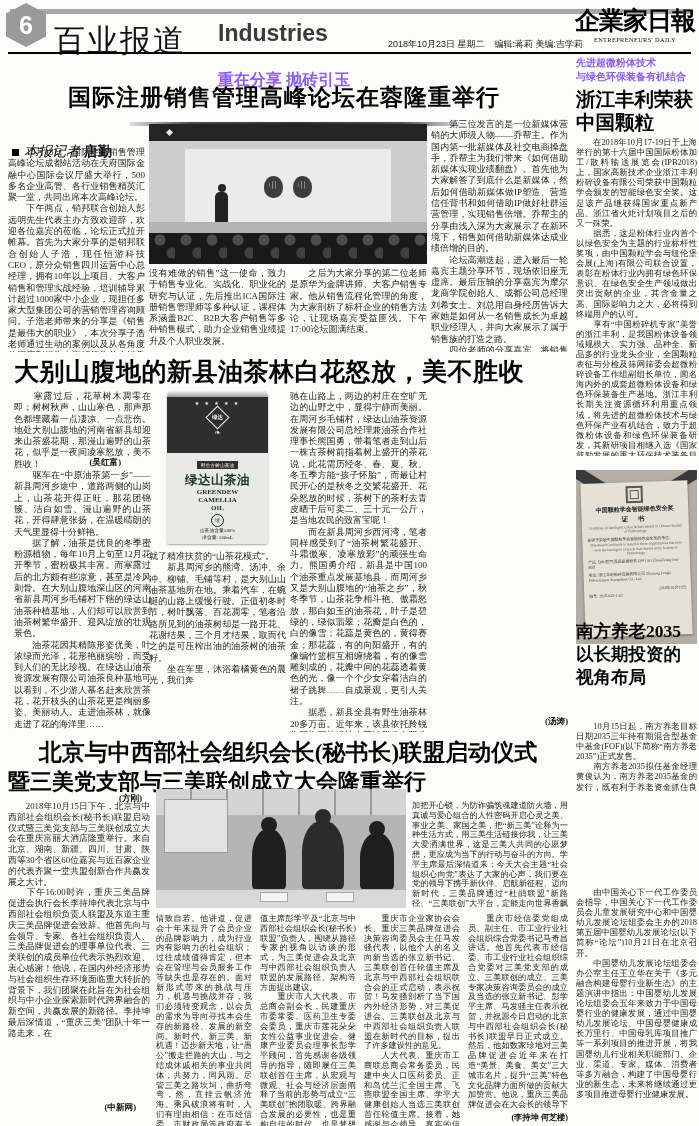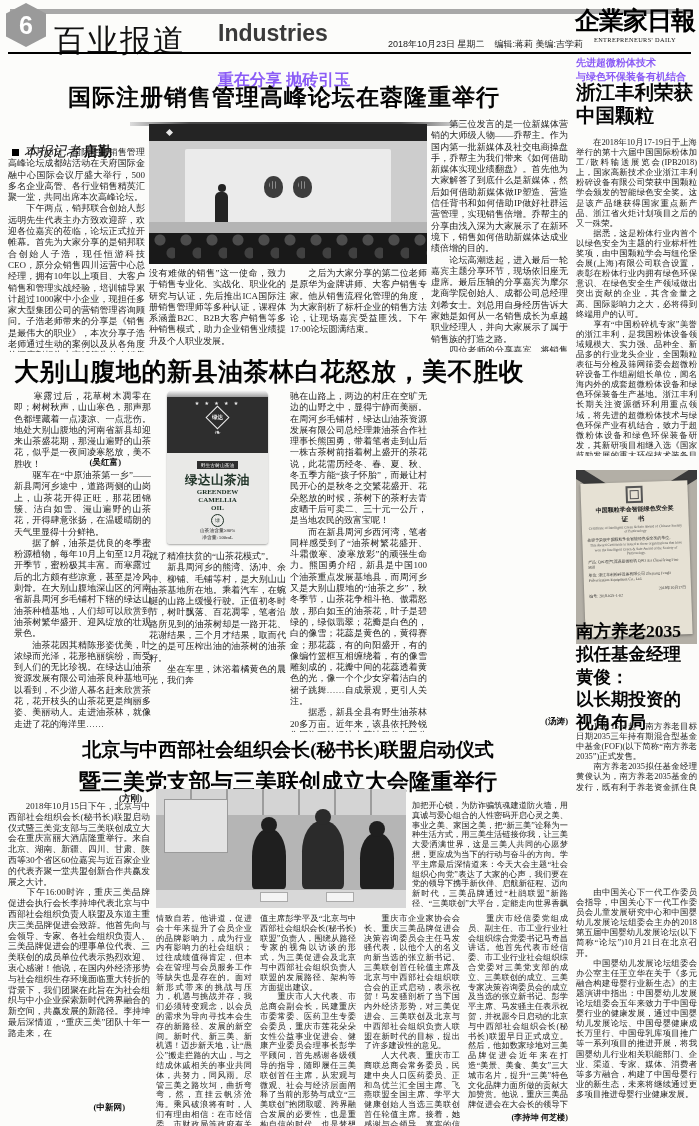--- a/index.html
+++ b/index.html
@@ -83,22 +83,22 @@
   .can-leaf{font-size:8px;color:#dcdcdc;margin-top:2px;}
   .can-label{text-align:center;background:#e9e9e7;height:91px;}
   .can-band{display:inline-block;background:#2e2e2e;color:#f1f1f1;font-size:4.8px;padding:1px 4px;margin-top:3px;}
   .can-name{font-size:12.5px;font-weight:900;color:#1e3226;letter-spacing:.5px;margin-top:1px;}
   .can-en{font-size:7px;font-weight:700;color:#1e3226;line-height:1.12;}
   .can-seal{width:11px;height:11px;border:1px solid #1e3226;border-radius:50%;margin:2px auto 0;
             font-size:5px;color:#1e3226;line-height:11px;}
   .can-meta{font-size:4.8px;color:#222;line-height:1.4;margin-top:1px;}
 
   
-  .headC1{left:8px;top:737px;width:560px;text-align:center;font-size:19px;}
-  .headC2{left:8px;top:767px;width:560px;text-align:center;font-size:22px;}
+  .headC1{left:8px;top:737px;width:560px;text-align:center;font-size:23px;}
+  .headC2{left:8px;top:767px;width:560px;text-align:left;font-size:22px;}
   .colC1{left:8px;top:801px;width:142px;height:325px;font-size:8.8px;line-height:10.8px;}
   .colC4a{left:412px;top:801px;width:156px;height:107px;}
   .colC2{left:156px;top:914px;width:96px;height:212px;}
   .colC3{left:260px;top:914px;width:96px;height:212px;}
   .colC4b{left:364px;top:914px;width:96px;height:212px;}
   .colC5{left:468px;top:914px;width:100px;height:196px;}
   .sigC{left:468px;top:1112px;width:100px;font-size:8.2px;}
 
   
   .photoC{left:156px;top:789px;width:250px;height:119px;background:#b5b5b5;overflow:hidden;}
@@ -110,29 +110,29 @@
   .pc-f2{left:146px;top:32px;width:42px;height:68px;background:#2b2b2b;}
   .pc-f3{left:204px;top:44px;width:34px;height:56px;}
   .pc-fig::before{content:"";position:absolute;top:-12px;left:50%;margin-left:-8px;width:16px;height:16px;border-radius:50%;background:inherit;}
   .pc-table{position:absolute;left:0;right:0;bottom:0;height:18px;background:#d8d8d8;}
   .pc-np{position:absolute;bottom:6px;width:26px;height:8px;background:#f4f4f4;border:1px solid #aaa;}
   .pc-np1{left:104px;} .pc-np2{left:170px;}
 
   
   .rail{left:576px;width:121px;}
   .kickerR{top:48px;font-size:10px;line-height:1.35;}
-  .headR{top:82px;font-size:19.5px;line-height:1.16;}
+  .headR{top:89px;font-size:19.5px;line-height:1.16;}
   .bodyR{top:138px;height:318px;}
   .sigR{top:457px;width:121px;}
   .headP{top:620px;font-size:17.5px;line-height:1.3;}
   .bodyP{top:722px;height:70px;}
   .sigP{top:793px;width:142px;}
   .headI{top:816px;font-size:17.5px;line-height:1.3;}
   .bodyI{top:888px;height:212px;}
-  .sigI{top:1102px;width:125px;}
+  .sigI{top:1102px;width:136px;}
 
   
   .cert{left:576px;top:470px;width:121px;height:174px;background:#b3afa6;overflow:hidden;}
   .cert-strap1,.cert-strap2{position:absolute;width:46px;height:12px;background:#3a3a3a;}
   .cert-strap1{left:-10px;top:4px;transform:rotate(32deg);}
   .cert-strap2{right:-10px;top:4px;transform:rotate(-32deg);}
   .cert-paper{position:absolute;left:7px;top:12px;right:7px;bottom:8px;background:#e6e1d4;
               transform:rotate(-2deg);padding:4px 5px;box-shadow:0 1px 3px rgba(0,0,0,.4);}
   .cert-emblem{width:13px;height:13px;border:2px solid #555;margin:0 auto 2px;position:relative;}
   .cert-emblem::after{content:"";position:absolute;inset:2px;border:1.5px solid #555;}
@@ -279,21 +279,20 @@
       <div class="cert-en">This Award Certificate is issued to those organizations that have won the Intelligent Green &amp; Safe Award of the Society of Particuology.</div>
       <div class="cert-body">产品: QWJ型气流涡旋微粉机  QWJ Air Classifying Fine Mill</div>
       <div class="cert-body">单位: 浙江丰利粉碎设备有限公司  Zhejiang Fengli Pulverization Equipment Co., Ltd.</div>
       <div class="cert-date">2018年10月17日</div>
       <div class="cert-serial">编号: 2018-IGS-1-02</div>
     </div>
   </div>
 
   <div class="abs rail hl headP">
     <div>南方养老2035</div>
-    <div>拟任基金经理黄俊：</div>
     <div>以长期投资的视角布局</div>
   </div>
   <div class="abs rail ct ct-s bodyP">　　10月15日起，南方养老目标日期2035三年持有期混合型基金中基金(FOF)(以下简称“南方养老2035”)正式发售。
 　　南方养老2035拟任基金经理黄俊认为，南方养老2035基金的发行，既有利于养老资金抓住良机配置低估的权益资产，也有利于资本市场引入长期资金、夯实股市发展的长期基础。
 　　他还表示，南方养老2035基金采取FOF形式，可以通过持有优秀的主动型子基金，尽量获取额外的超额收益。</div>
   <div class="abs sig sigP">(方刚)</div>
 
   <div class="abs rail ct ct-s bodyI">　　由中国关心下一代工作委员会指导，中国关心下一代工作委员会儿童发展研究中心和中国婴幼儿发展论坛组委会主办的2018第五届中国婴幼儿发展论坛(以下简称“论坛”)10月21日在北京召开。
 　　中国婴幼儿发展论坛组委会办公室主任王立华在关于《多元融合构建母婴行业新生态》的主题演讲中指出：中国婴幼儿发展论坛组委会五年来致力于中国母婴行业的健康发展，通过中国婴幼儿发展论坛、中国母婴健康成长万里行、中国母乳库项目推广等一系列项目的推进开展，将我国婴幼儿行业相关职能部门、企业、渠道、专家、媒体、消费者等多方融合，构建了中国母婴行业的新生态，未来将继续通过更多项目推进母婴行业健康发展。
 　　乐友孕婴童创始人兼COO龚定宇、爸爸的选择创始人兼CEO王胜地、高级乳业分析师宋亮、亲点点有数董事长、飞鹤乳业联合创始人等企业代表及行业专家分别在主会场上做了《领新零售 共享新生态》《成就品牌的未来》《母婴变革核心在于服务产业的发展和升级》《母婴需求满足的多元化出路》等主题演讲，从不同的角度解读我国母婴行业发展现状及未来趋势，为全体与会者带来一场思想上的精彩碰撞。</div>

